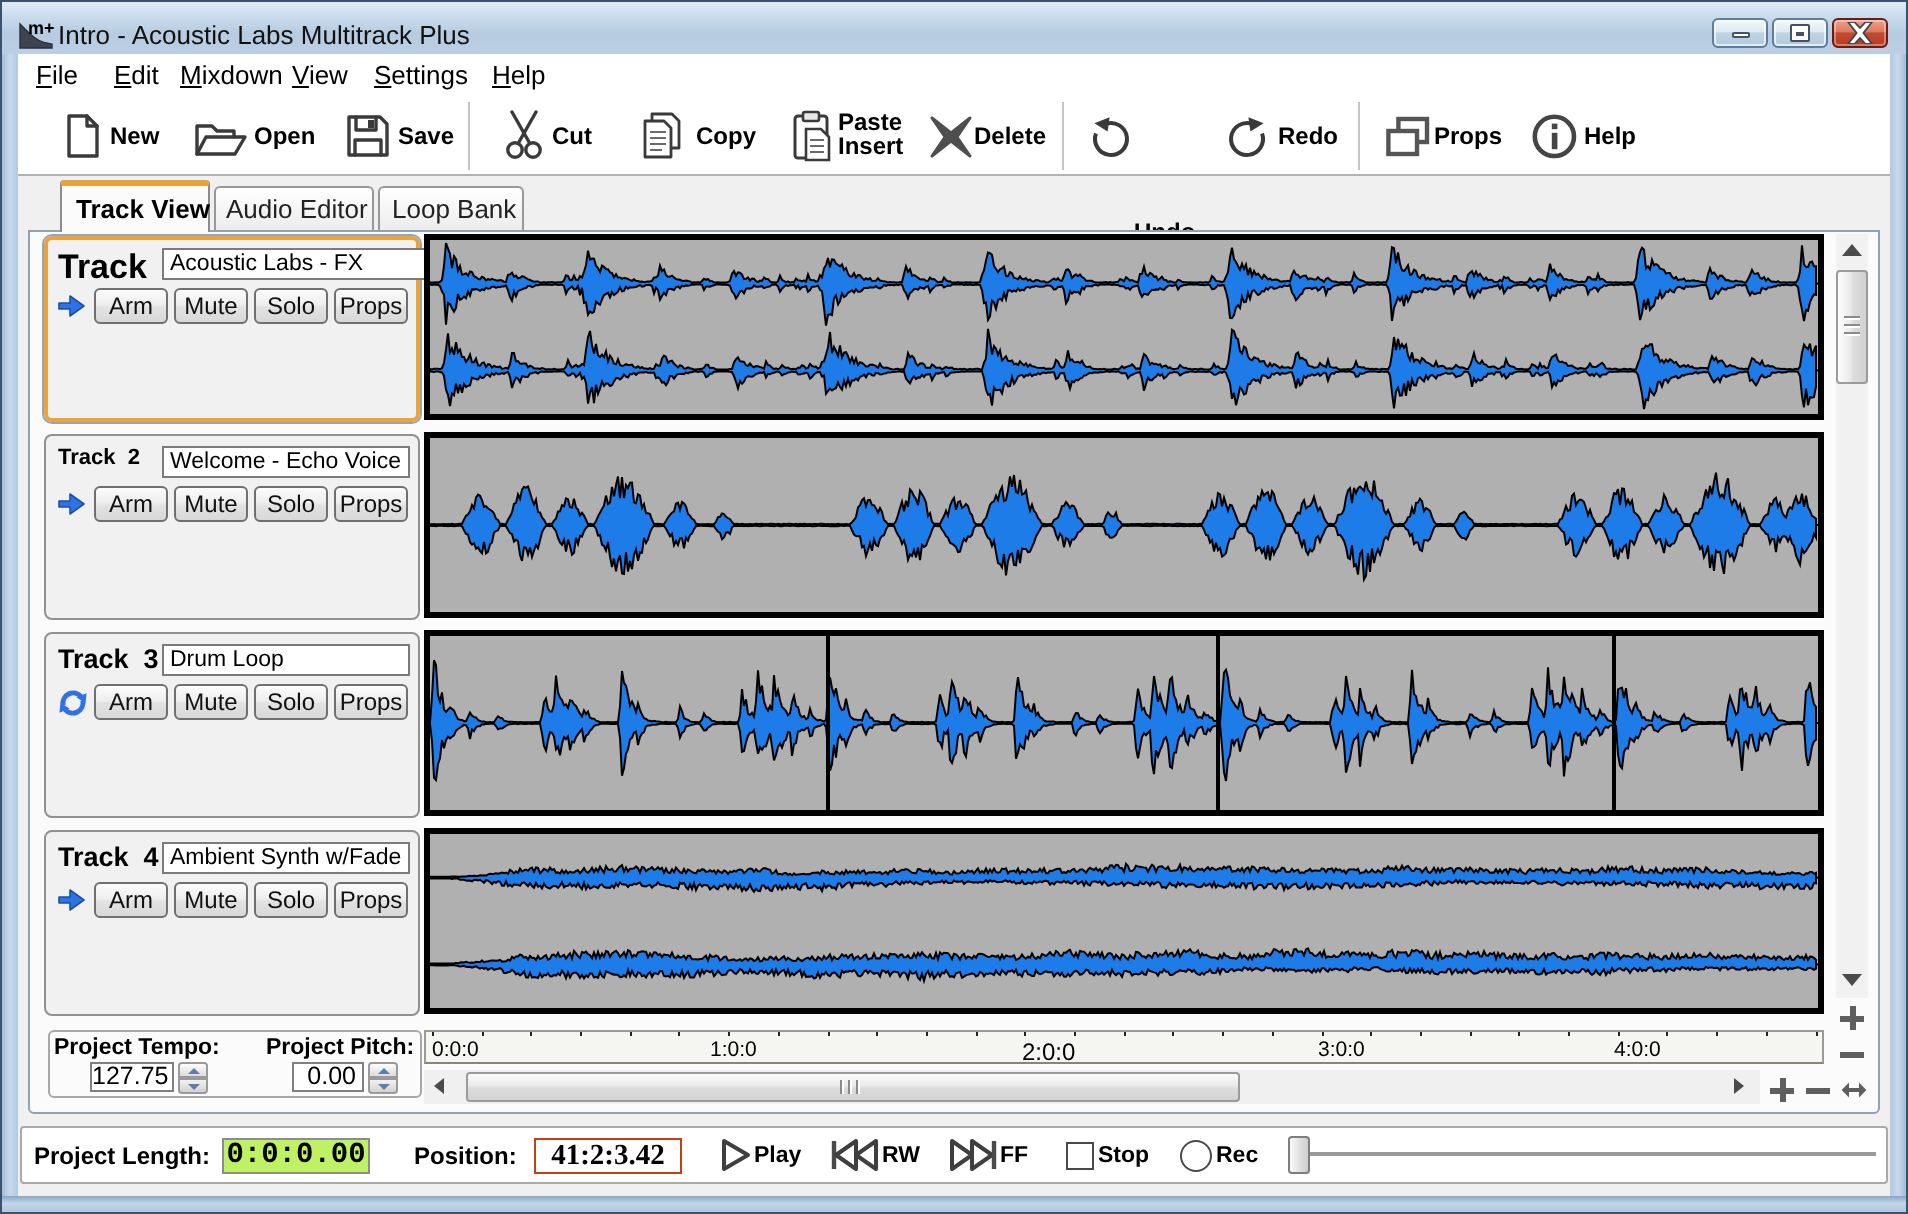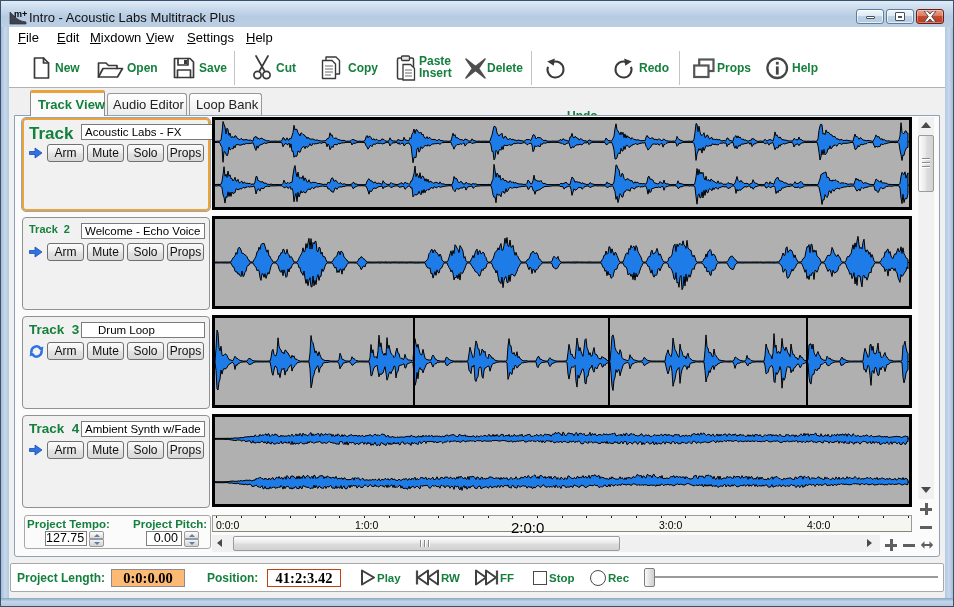--- a/index.html
+++ b/index.html
@@ -1,19 +1,19 @@
 <!DOCTYPE html>
 <html><head>
 <meta charset="utf-8">
 <style>
   * { margin:0; padding:0; box-sizing:border-box; }
   html,body { width:954px; height:607px; overflow:hidden; }
   body { font-family:"Liberation Sans", sans-serif; position:relative; background:#f0f0f0; }
   .abs { position:absolute; }
-  .lbl { font-weight:bold; color:#15803d; }
+  .lbl { font-weight:bold; color:#000000; }
 </style>
 </head>
 <body>
 
 <div class="abs" style="left:0;top:0;width:954px;height:607px;background:#f0f0f0;"></div>
 <div class="abs" style="left:0;top:0;width:954px;height:28px;background:linear-gradient(180deg,#e3edf7 0%,#cadbed 30%,#b6cbe1 60%,#bccfe4 100%);"></div>
 <div class="abs" style="left:0;top:27px;width:9px;height:571px;background:linear-gradient(90deg,#9cb6d0,#c7d9ec 55%,#b3c9e0);"></div>
 <div class="abs" style="left:945px;top:27px;width:9px;height:571px;background:linear-gradient(90deg,#b3c9e0,#c7d9ec 45%,#9cb6d0);"></div>
 <div class="abs" style="left:0;top:598px;width:954px;height:9px;background:linear-gradient(180deg,#87a6c4,#c3d6e9 40%,#aec5dc);"></div>
 <div class="abs" style="left:0;top:0;width:954px;height:607px;border:1px solid #39536f;"></div>
@@ -136,21 +136,21 @@
 <div class="abs" style="left:81px;top:223px;width:124px;height:16px;background:#fff;border:1px solid #7b7b7b;font-size:11.5px;padding-left:3px;line-height:14px;color:#000;white-space:nowrap;overflow:hidden;">Welcome - Echo Voice</div>
 <svg class="abs" style="left:29px;top:245px" width="14" height="14" viewBox="0 0 14 14">
     <path d="M0.5 5.5 L6 5.5 L6 2 L13 7 L6 12 L6 8.5 L0.5 8.5 Z" fill="#2f72e4" stroke="#1a4fae" stroke-width="0.8" stroke-linejoin="round"></path>
   </svg>
 <div class="abs" style="left:47px;top:243px;width:37px;height:18px;border:1px solid #707070;border-radius:3px;background:linear-gradient(180deg,#fcfcfc,#eeeeee 45%,#e2e2e2 55%,#d8d8d8);font-size:12px;color:#111;text-align:center;line-height:16px;">Arm</div>
 <div class="abs" style="left:87px;top:243px;width:37px;height:18px;border:1px solid #707070;border-radius:3px;background:linear-gradient(180deg,#fcfcfc,#eeeeee 45%,#e2e2e2 55%,#d8d8d8);font-size:12px;color:#111;text-align:center;line-height:16px;">Mute</div>
 <div class="abs" style="left:127px;top:243px;width:37px;height:18px;border:1px solid #707070;border-radius:3px;background:linear-gradient(180deg,#fcfcfc,#eeeeee 45%,#e2e2e2 55%,#d8d8d8);font-size:12px;color:#111;text-align:center;line-height:16px;">Solo</div>
 <div class="abs" style="left:167px;top:243px;width:37px;height:18px;border:1px solid #707070;border-radius:3px;background:linear-gradient(180deg,#fcfcfc,#eeeeee 45%,#e2e2e2 55%,#d8d8d8);font-size:12px;color:#111;text-align:center;line-height:16px;">Props</div>
 <div class="abs" style="left:22px;top:316px;width:188px;height:93px;background:#f1f1f1;border:1px solid #919191;border-radius:4px;"></div>
 <div class="abs lbl" style="left:29px;top:322px;font-size:13.5px;">Track&nbsp; 3</div>
-<div class="abs" style="left:81px;top:322px;width:124px;height:16px;background:#fff;border:1px solid #7b7b7b;font-size:11.5px;padding-left:16px;line-height:14px;color:#000;white-space:nowrap;overflow:hidden;">Drum Loop</div>
+<div class="abs" style="left:81px;top:322px;width:124px;height:16px;background:#fff;border:1px solid #7b7b7b;font-size:11.5px;padding-left:3px;line-height:14px;color:#000;white-space:nowrap;overflow:hidden;">Drum Loop</div>
 <svg class="abs" style="left:29px;top:344px" width="15" height="15" viewBox="0 0 15 15">
     <path d="M2.6 8.6 A 5.1 5.1 0 0 1 11.6 4.4" fill="none" stroke="#2f72e4" stroke-width="2.5"></path>
     <path d="M13.7 7.8 L14.3 2.6 L9.2 4.6 Z" fill="#2f72e4"></path>
     <path d="M12.4 6.4 A 5.1 5.1 0 0 1 3.4 10.6" fill="none" stroke="#2f72e4" stroke-width="2.5"></path>
     <path d="M1.3 7.2 L0.7 12.4 L5.8 10.4 Z" fill="#2f72e4"></path>
   </svg>
 <div class="abs" style="left:47px;top:342px;width:37px;height:18px;border:1px solid #707070;border-radius:3px;background:linear-gradient(180deg,#fcfcfc,#eeeeee 45%,#e2e2e2 55%,#d8d8d8);font-size:12px;color:#111;text-align:center;line-height:16px;">Arm</div>
 <div class="abs" style="left:87px;top:342px;width:37px;height:18px;border:1px solid #707070;border-radius:3px;background:linear-gradient(180deg,#fcfcfc,#eeeeee 45%,#e2e2e2 55%,#d8d8d8);font-size:12px;color:#111;text-align:center;line-height:16px;">Mute</div>
 <div class="abs" style="left:127px;top:342px;width:37px;height:18px;border:1px solid #707070;border-radius:3px;background:linear-gradient(180deg,#fcfcfc,#eeeeee 45%,#e2e2e2 55%,#d8d8d8);font-size:12px;color:#111;text-align:center;line-height:16px;">Solo</div>
 <div class="abs" style="left:167px;top:342px;width:37px;height:18px;border:1px solid #707070;border-radius:3px;background:linear-gradient(180deg,#fcfcfc,#eeeeee 45%,#e2e2e2 55%,#d8d8d8);font-size:12px;color:#111;text-align:center;line-height:16px;">Props</div>
@@ -226,21 +226,21 @@
     <span class="abs" style="left:522px;top:0;width:1px;height:2px;background:#222;"></span>
     <span class="abs" style="left:546px;top:0;width:1px;height:2px;background:#222;"></span>
     <span class="abs" style="left:571px;top:0;width:1px;height:2px;background:#222;"></span>
     <span class="abs" style="left:596px;top:0;width:1px;height:2px;background:#222;"></span>
     <span class="abs" style="left:620px;top:0;width:1px;height:2px;background:#222;"></span>
     <span class="abs" style="left:645px;top:0;width:1px;height:2px;background:#222;"></span>
     <span class="abs" style="left:670px;top:0;width:1px;height:2px;background:#222;"></span>
     <span class="abs" style="left:695px;top:0;width:1px;height:2px;background:#222;"></span>
   <span class="abs" style="left:3px;top:3px;font-size:10.5px;color:#000;">0:0:0</span>
   <span class="abs" style="left:142px;top:3px;font-size:10.5px;color:#000;">1:0:0</span>
-  <span class="abs" style="left:298px;top:3px;font-size:15px;color:#000;">2:0:0</span>
+  <span class="abs" style="left:298px;top:3px;font-size:12px;color:#000;">2:0:0</span>
   <span class="abs" style="left:446px;top:3px;font-size:10.5px;color:#000;">3:0:0</span>
   <span class="abs" style="left:594px;top:3px;font-size:10.5px;color:#000;">4:0:0</span>
 </div>
 
 <div class="abs" style="left:212px;top:535px;width:668px;height:17px;background:#f0f0f0;"></div>
 <div class="abs" style="left:217px;top:539px;width:0;height:0;border-top:4px solid transparent;border-bottom:4px solid transparent;border-right:5px solid #4a4a4a;"></div>
 <div class="abs" style="left:233px;top:536px;width:387px;height:15px;border:1px solid #9b9b9b;border-radius:2px;background:linear-gradient(180deg,#fdfdfd,#e9e9e9 45%,#dcdcdc 55%,#d2d2d2);"></div>
 <div class="abs" style="left:420px;top:540px;width:2px;height:7px;border-left:1px solid #8a8a8a;border-right:1px solid #fff;"></div>
 <div class="abs" style="left:424px;top:540px;width:2px;height:7px;border-left:1px solid #8a8a8a;border-right:1px solid #fff;"></div>
 <div class="abs" style="left:428px;top:540px;width:2px;height:7px;border-left:1px solid #8a8a8a;border-right:1px solid #fff;"></div>
@@ -275,21 +275,21 @@
 <div class="abs" style="left:89px;top:539px;width:15px;height:8px;border:1px solid #9a9a9a;border-radius:0 0 2px 2px;background:linear-gradient(180deg,#f2f2f2,#d2d2d2);"></div>
 <div class="abs" style="left:93.5px;top:542px;width:0;height:0;border-left:3px solid transparent;border-right:3px solid transparent;border-top:3.5px solid #5d7fad;"></div>
 <div class="abs" style="left:146px;top:531px;width:36px;height:15px;background:#fff;border:1px solid #808080;font-size:12.5px;text-align:right;padding-right:3px;line-height:13px;">0.00</div>
 <div class="abs" style="left:184px;top:531px;width:15px;height:8px;border:1px solid #9a9a9a;border-radius:2px 2px 0 0;background:linear-gradient(180deg,#fdfdfd,#dcdcdc);"></div>
 <div class="abs" style="left:188.5px;top:534px;width:0;height:0;border-left:3px solid transparent;border-right:3px solid transparent;border-bottom:3.5px solid #5d7fad;"></div>
 <div class="abs" style="left:184px;top:539px;width:15px;height:8px;border:1px solid #9a9a9a;border-radius:0 0 2px 2px;background:linear-gradient(180deg,#f2f2f2,#d2d2d2);"></div>
 <div class="abs" style="left:188.5px;top:542px;width:0;height:0;border-left:3px solid transparent;border-right:3px solid transparent;border-top:3.5px solid #5d7fad;"></div>
 
 <div class="abs" style="left:10px;top:563px;width:934px;height:29px;background:#fff;border:1px solid #a9a9a9;border-radius:2px;"></div>
 <div class="abs lbl" style="left:17px;top:571px;font-size:12px;">Project Length:</div>
-<div class="abs" style="left:111px;top:569px;width:74px;height:18px;background:#fdba74;border:1px solid #8c8c8c;font-family:Liberation Serif, serif;font-weight:bold;font-size:14.5px;text-align:center;line-height:17px;">0:0:0.00</div>
+<div class="abs" style="left:111px;top:569px;width:74px;height:18px;background:#bef264;border:1px solid #8c8c8c;font-family:Liberation Mono, monospace;font-weight:bold;font-size:14.5px;text-align:center;line-height:17px;">0:0:0.00</div>
 <div class="abs lbl" style="left:207px;top:571px;font-size:12px;">Position:</div>
 <div class="abs" style="left:267px;top:569px;width:74px;height:18px;background:#fff;border:1px solid #c2410c;font-family:'Liberation Serif',serif;font-weight:bold;font-size:14.5px;text-align:center;line-height:17px;">41:2:3.42</div>
 <svg class="abs" style="left:360px;top:569px" width="16" height="17" viewBox="0 0 16 17">
     <path d="M2 1.5 L14 8.5 L2 15.5 Z" fill="none" stroke="#3f3f3f" stroke-width="2" stroke-linejoin="round"></path>
   </svg>
 <div class="abs lbl" style="left:377px;top:572px;font-size:11.5px;">Play</div>
 <svg class="abs" style="left:415px;top:569px" width="25" height="17" viewBox="0 0 25 17">
     <path d="M2 1.5 L2 15.5" stroke="#4a4a4a" stroke-width="2.2"></path>
     <path d="M13 1.5 L3 8.5 L13 15.5 Z" fill="none" stroke="#3f3f3f" stroke-width="2" stroke-linejoin="round"></path>
     <path d="M23 1.5 L13 8.5 L23 15.5 Z" fill="none" stroke="#3f3f3f" stroke-width="2" stroke-linejoin="round"></path>

